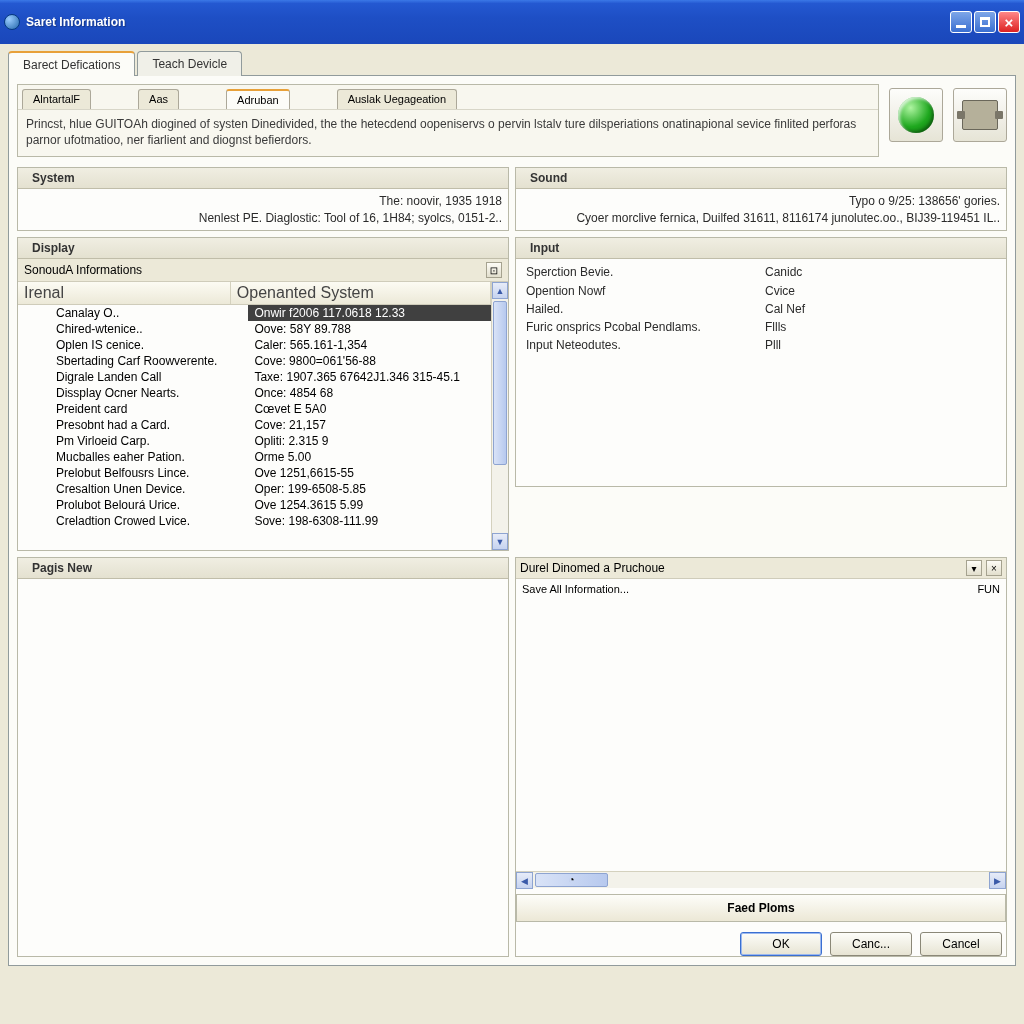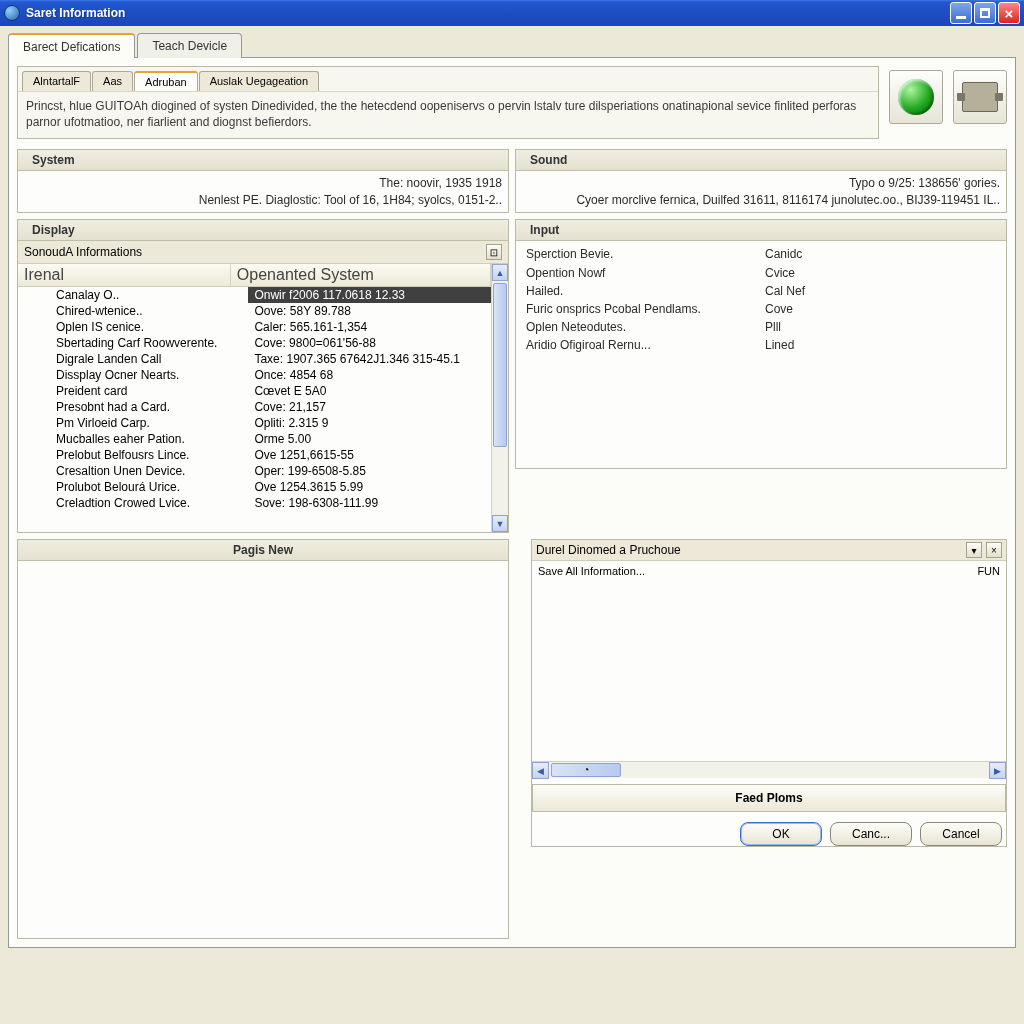--- a/index.html
+++ b/index.html
@@ -1,41 +1,41 @@
 <!DOCTYPE html>
 <html><head>
 <meta charset="utf-8">
 <style>
   * { box-sizing: border-box; }
   html, body { margin: 0; padding: 0; font-family: Tahoma, Geneva, sans-serif; font-size: 12px; background: #ece9d8; }
   body { width: 1024px; height: 1024px; overflow: hidden; }
   
   
-  .titlebar { height: 26px; background: linear-gradient(to bottom, #3b78e7 0%, #2458d1 8%, #1e4fc5 40%, #1a47ba 100%); display: flex; align-items: center; color: #fff; font-weight: bold; padding: 0 4px; }
+  .titlebar { height: 44px; background: linear-gradient(to bottom, #3b78e7 0%, #2458d1 8%, #1e4fc5 40%, #1a47ba 100%); display: flex; align-items: center; color: #fff; font-weight: bold; padding: 0 4px; }
   .titlebar .appicon { width: 16px; height: 16px; margin-right: 6px; background: radial-gradient(circle at 30% 30%, #9cf, #26a); border-radius: 50%; border:1px solid #05397f;}
   .titlebar .title { flex: 1; text-shadow: 1px 1px 1px rgba(0,0,0,.3); }
   .winbtns { display: flex; gap: 2px; }
   .winbtn { width: 22px; height: 22px; border: 1px solid #fff; border-radius: 3px; display: flex; align-items: center; justify-content: center; font-weight: bold; font-size: 13px; }
   .winbtn.min, .winbtn.max { background: linear-gradient(to bottom, #7ea6e8, #3a6fd1); color: #fff; }
   .winbtn.close { background: linear-gradient(to bottom, #f88, #d22); color: #fff; font-size: 15px; }
   .winbtn.min span { display:inline-block; width:10px; height:3px; background:#fff; margin-top:8px;}
   .winbtn.max span { display:inline-block; width:10px; height:10px; border:2px solid #fff; border-top-width:3px;}
   
   .client { padding: 6px 8px 8px 8px; height: calc(1024px - 26px); background: #ece9d8; }
 
   
   .maintabs { display: flex; border-bottom: 1px solid #919b9c; }
   .maintab { padding: 5px 14px 4px 14px; background: #f0f0e8; border: 1px solid #919b9c; border-bottom: none; border-radius: 4px 4px 0 0; margin-right: 2px; position: relative; top: 1px; color: #333; }
   .maintab.active { background: #fcfcf8; border-top: 2px solid #e8a13a; z-index: 2; }
   .maintabs-content { background: #fcfcf8; border-left: 1px solid #919b9c; border-right: 1px solid #919b9c; border-bottom: 1px solid #919b9c; padding: 8px; }
   
   
   .subrow { display:flex; gap:10px; align-items:flex-start; }
   .subbox { flex:1; border:1px solid #b9b9a8; background:#f8f7ef; }
-  .subtabs { display: flex; padding: 4px 4px 0 4px; }
+  .subtabs { display: flex; padding: 4px 4px 0 4px; gap: 46px; }
   .subtab { padding: 3px 10px; background: #ece9d8; border: 1px solid #aca899; border-bottom: none; border-radius: 3px 3px 0 0; margin-right: 1px; font-size:11px;}
   .subtab.active { background: #fcfcf8; border-top: 2px solid #e8a13a; }
   .desc { padding: 6px 8px 8px 8px; border-top: 1px solid #d8d6c8; color:#3a3a3a; line-height:1.35; font-size:12px;}
   
   .iconbtns { display:flex; gap:10px; padding-top:4px;}
   .iconbtn { width:54px; height:54px; background:linear-gradient(#fdfdfb,#e6e4d6); border:1px solid #aca899; border-radius:3px; display:flex; align-items:center; justify-content:center;}
   .globe { width:36px; height:36px; border-radius:50%; background: radial-gradient(circle at 35% 30%, #aef5a1, #1fa81f 55%, #0a6e0a); box-shadow: inset 2px 2px 3px rgba(255,255,255,.7), inset -2px -2px 3px rgba(0,0,0,.3);}
   .device { width:36px; height:30px; background:#b5b09a; border:1px solid #6a675a; border-radius:2px; position:relative;}
   .device::before, .device::after{content:'';position:absolute;background:#7a7668;border-radius:1px;}
   .device::before{width:8px;height:8px;left:-6px;top:10px;}
@@ -84,28 +84,28 @@
   
   .hscroll { height:17px; background:#efeee6; border-top:1px solid #d4d1be; display:flex; margin-top:auto;}
   .hscroll .sbtn{width:17px;height:17px;}
   .hscroll .track{flex:1;position:relative;}
   .hscroll .thumb{ top:1px; bottom:1px; left:2px; width:16%; height:auto;}
   .hscroll .icon{ font-size:10px;}
   
   .faed { text-align:center; padding:6px; border:1px solid #b9b9a8; background:linear-gradient(#fdfdf9,#ece8d6); font-weight:bold; font-size:12px; margin-top:6px;}
   
   .btnrow { display:flex; justify-content:flex-end; gap:8px; margin-top:10px; padding-right:4px;}
-  .pushbtn { min-width:82px; padding:4px 10px; background:linear-gradient(#fdfdf9,#e7e4d3); border:1px solid #8b8878; border-radius:8px; font-size:12px; text-align:center;}
+  .pushbtn { min-width:82px; padding:4px 10px; background:linear-gradient(#fdfdf9,#e7e4d3); border:1px solid #8b8878; border-radius:3px; font-size:12px; text-align:center;}
   .pushbtn.def { border:1px solid #3a6fd1; box-shadow: 0 0 0 1px #9bb8ee inset;}
   
   .h-sys { height: 64px;}
   .h-disp { height: 314px;}
   .h-input { height: 250px;}
-  .h-pagis { height: 400px; text-align: center;}
-  .h-durel { height: 308px; margin-left: 16px;}
+  .h-pagis { height: 400px;}
+  .h-durel { height: 400px;}
 </style>
 </head>
 <body>
 
 <div class="titlebar">
   <div class="appicon"></div>
   <div class="title">Saret Information</div>
   <div class="winbtns">
     <div class="winbtn min">
         <span></span>
@@ -254,29 +254,25 @@
             <div class="kv">
               <div class="k">Opention Nowf</div>
               <div class="v">Cvice</div>
             </div>
             <div class="kv">
               <div class="k">Hailed.</div>
               <div class="v">Cal Nef</div>
             </div>
             <div class="kv">
               <div class="k">Furic onsprics Pcobal Pendlams.</div>
-              <div class="v">Cove</div>
-            </div>
-            <div class="kv">
-              <div class="k">Oplen Neteodutes.</div>
+              <div class="v">Fllls</div>
+            </div>
+            <div class="kv">
+              <div class="k">Input Neteodutes.</div>
               <div class="v">Plll</div>
-            </div>
-            <div class="kv">
-              <div class="k">Aridio Ofigiroal Rernu...</div>
-              <div class="v">Lined</div>
             </div>
           </div>
       </div>
 
       <div class="panel h-pagis">
         <div class="panel-header">Pagis New</div>
         <div class="panel-body"></div>
       </div>
 
       <div class="panel h-durel" style="display:flex;">

